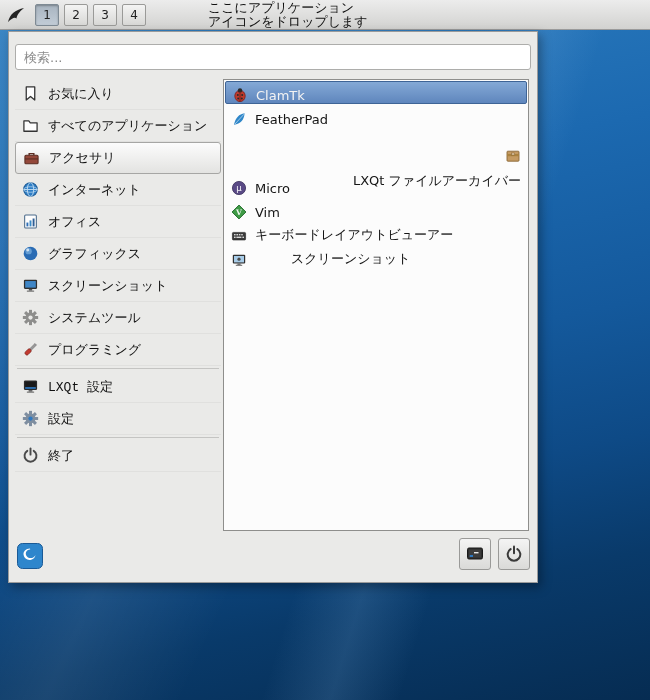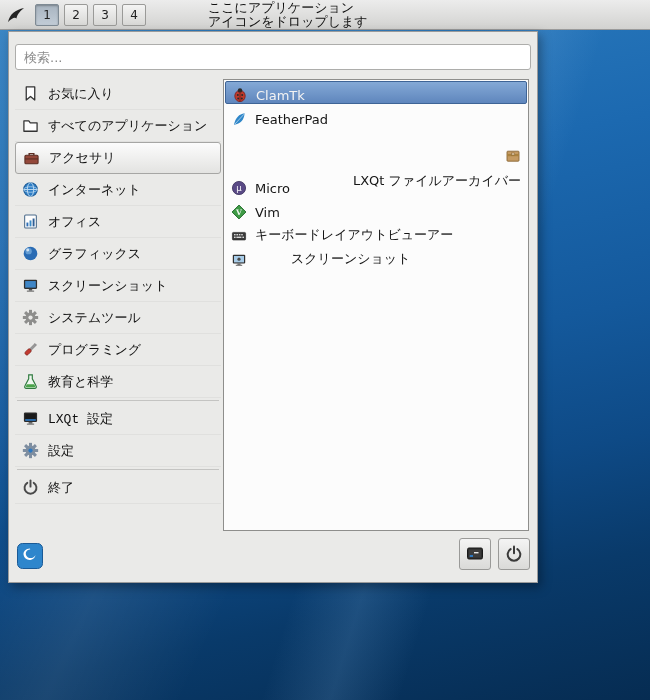--- a/index.html
+++ b/index.html
@@ -216,29 +216,20 @@
         <span class="icon">
           <svg viewBox="0 0 16 16" width="17" height="17">
               <g transform="rotate(45 8 8)">
                 <rect x="7" y="1" width="2" height="7" fill="#9a9a9a" stroke="#666" stroke-width="0.5"></rect>
                 <rect x="6.2" y="8" width="3.6" height="6.5" rx="1.5" fill="#c23a30" stroke="#7a241e" stroke-width="0.6"></rect>
               </g>
             </svg>
         </span>
         <span>プログラミング</span>
       </div>
-      <div class="cat-row">
-        <span class="icon">
-          <svg viewBox="0 0 16 16" width="17" height="17">
-              <path d="M6.3 1.8h3.4v3.6l3.6 6.8a1.6 1.6 0 0 1-1.4 2.4H4.1a1.6 1.6 0 0 1-1.4-2.4l3.6-6.8z" fill="#eef7ee" stroke="#2f7a3f" stroke-width="1.1"></path>
-              <path d="M4.6 10.5h6.8l1 1.9a0.8 0.8 0 0 1-0.7 1.2H4.3a0.8 0.8 0 0 1-0.7-1.2z" fill="#4aa34a"></path>
-            </svg>
-        </span>
-        <span>教育と科学</span>
-      </div>
       <div class="cat-sep"></div>
       <div class="cat-row">
         <span class="icon">
           <svg viewBox="0 0 16 16" width="17" height="17">
               <rect x="1.8" y="2.4" width="12.4" height="9" rx="1.2" fill="#2b2b2b"></rect>
               <rect x="3" y="3.6" width="10" height="6.6" fill="#1a1a1a"></rect>
               <rect x="3" y="8.6" width="10" height="1.6" fill="#2e78c0"></rect>
               <rect x="6.2" y="11.4" width="3.6" height="1.4" fill="#555"></rect>
               <rect x="4.6" y="12.8" width="6.8" height="1" fill="#666"></rect>
             </svg>

